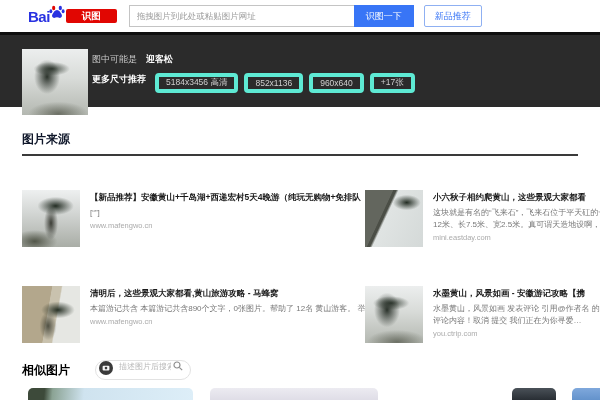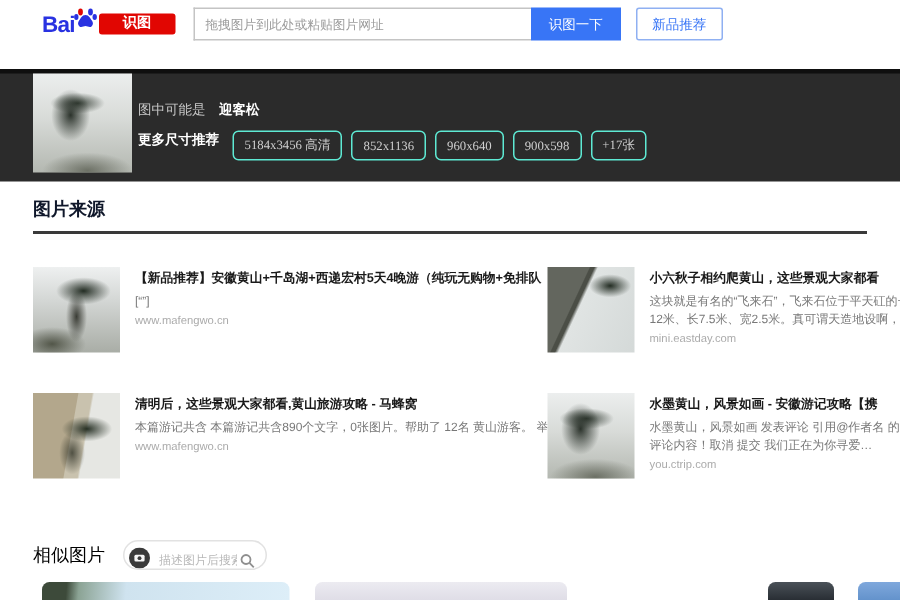--- a/index.html
+++ b/index.html
@@ -12,26 +12,26 @@
   .header{position:absolute;top:0;left:0;right:0;height:32px;display:flex;align-items:center;padding-left:28px;box-sizing:border-box;background:#fff;}
   .logo{display:flex;align-items:center;margin-right:12px;cursor:pointer;}
   .logo-bai{color:#2932E1;font-weight:bold;font-size:15px;letter-spacing:-0.5px;}
   .paw{margin:0 1px 4px -1px;}
   .logo-badge{background:#E10602;color:#fff;font-size:9.5px;font-weight:bold;padding:2px 16px;border-radius:2px;line-height:10px;}
   .url-input{width:210px;height:20px;border:1px solid #c4c4c4;border-right:none;font-size:8.5px;padding:0 7px;color:#333;outline:none;}
   .url-input::placeholder{color:#9b9b9b;}
   .btn-submit{width:60px;height:22px;background:#3875F6;color:#fff;border:none;font-size:9px;cursor:pointer;font-family:inherit;}
   .btn-upload{margin-left:10px;width:58px;height:22px;background:#fff;color:#3875F6;border:1px solid #8FB0F2;border-radius:2px;font-size:9px;cursor:pointer;font-family:inherit;}
   
-  .banner{position:absolute;top:46px;left:0;right:0;height:72px;background:#2B2B2B;border-top:3px solid #0f0f0f;box-sizing:content-box;}
+  .banner{position:absolute;top:32px;left:0;right:0;height:72px;background:#2B2B2B;border-top:3px solid #0f0f0f;box-sizing:content-box;}
   .banner-row1{position:absolute;left:92px;top:18px;font-size:9px;color:#c9c9c9;}
   .guess-link{color:#fff;font-weight:bold;margin-left:9px;cursor:pointer;}
   .banner-row2{position:absolute;left:92px;top:38px;display:flex;align-items:flex-start;}
   .sizes-label{font-size:9px;color:#fff;font-weight:bold;margin-right:9px;}
-  .size-btn{height:20px;padding:0 7px;margin-right:6px;background:transparent;border:1px solid #5eead4;border-radius:4px;color:#cfcfcf;font-size:8.5px;cursor:pointer;font-family:Liberation Serif, serif;}
+  .size-btn{height:20px;padding:0 7px;margin-right:6px;background:transparent;border:4px solid #5eead4;border-radius:4px;color:#cfcfcf;font-size:8.5px;cursor:pointer;font-family:Liberation Sans, sans-serif;}
   .query-thumb{position:absolute;left:22px;top:49px;width:66px;height:66px;z-index:3;cursor:pointer;}
   
   .ph{background-color:#cfd2cd;}
   .ph-q,.ph-4{background:
     radial-gradient(ellipse 18px 24px at 38% 42%, rgba(28,36,28,.92), rgba(28,36,28,0) 72%),
     radial-gradient(ellipse 26px 10px at 45% 30%, rgba(30,40,30,.85), rgba(30,40,30,0) 70%),
     radial-gradient(ellipse 40px 16px at 55% 98%, rgba(96,100,88,.85), rgba(96,100,88,0) 75%),
     linear-gradient(180deg,#eceeee 0%,#d8dbd8 45%,#b4b8b1 100%);}
   .ph-1{background:
     radial-gradient(ellipse 26px 13px at 58% 28%, rgba(25,35,25,.95), rgba(25,35,25,0) 70%),
@@ -42,30 +42,30 @@
     radial-gradient(ellipse 20px 11px at 72% 22%, rgba(25,35,25,.95), rgba(25,35,25,0) 70%),
     linear-gradient(115deg,#63665e 0 33%,#4b4e46 34% 37%,#e0e4e3 40%,#d4d9d8 100%);}
   .ph-3{background:
     radial-gradient(ellipse 24px 12px at 62% 42%, rgba(30,40,28,.95), rgba(30,40,28,0) 70%),
     radial-gradient(ellipse 12px 20px at 45% 70%, rgba(50,52,40,.8), rgba(50,52,40,0) 72%),
     linear-gradient(100deg,#b3a78c 0 44%,#c9c2ae 45% 58%,#e6e7e3 60%);}
   
   .src-title{position:absolute;left:22px;top:131px;font-size:12px;font-weight:bold;color:#0f172a;}
   .src-divider{position:absolute;left:22px;right:22px;top:154px;border-top:2px solid #3a3a3a;}
   .results{position:absolute;left:22px;top:178px;display:grid;grid-template-columns:343px 262px;row-gap:27px;}
-  .result{display:flex;height:57px;}
+  .result{display:flex;height:57px;margin-top:12px;}
   .r-thumb{width:58px;height:57px;flex:none;margin-right:10px;cursor:pointer;}
   .r-body{flex:1;min-width:0;padding-top:2px;}
   .r-title{font-size:8.5px;font-weight:bold;color:#1a1a1a;white-space:nowrap;overflow:hidden;cursor:pointer;line-height:11px;margin-bottom:4px;}
   .r-snip{font-size:8px;color:#787878;white-space:nowrap;overflow:hidden;line-height:12px;}
   .r-url{font-size:7.5px;color:#ababab;line-height:12px;margin-top:1px;}
   
   .similar{position:absolute;left:22px;top:360px;display:flex;align-items:center;}
-  .sim-title{font-size:12px;font-weight:normal;color:#000;margin-right:12px;}
-  .sim-search{width:96px;height:20px;border:1px solid #e2e2e2;border-radius:11px;display:flex;align-items:flex-end;padding:0 7px 0 3px;box-sizing:border-box;background:#fff;}
+  .sim-title{font-size:12px;font-weight:bold;color:#000;margin-right:25px;}
+  .sim-search{width:96px;height:20px;border:1px solid #e2e2e2;border-radius:11px;display:flex;align-items:flex-start;padding:0 7px 0 3px;box-sizing:border-box;background:#fff;}
   .sim-input{flex:1;min-width:0;border:none;outline:none;font-size:8px;color:#333;margin-left:4px;font-family:inherit;background:transparent;}
   .sim-input::placeholder{color:#b8b8b8;}
   .sim-thumbs{position:absolute;left:0;right:0;top:388px;height:12px;}
   .st{position:absolute;top:0;height:14px;border-radius:5px 5px 0 0;cursor:pointer;}
   .st-1{left:28px;width:165px;background:linear-gradient(95deg,#3d4a3a 0 10%,#8ba394 15%,#cfe3ef 34%,#ddeef8 100%);}
   .st-2{left:210px;width:168px;background:linear-gradient(180deg,#ecebf1,#dddbe5);}
   .st-3{left:512px;width:44px;background:linear-gradient(180deg,#4a5158,#23282e);}
   .st-4{left:572px;width:40px;background:linear-gradient(180deg,#7fa8dc,#5f8fc9);}
 </style>
 </head>
@@ -92,21 +92,20 @@
 
 <div class="banner">
   <div class="banner-row1">
     <span>图中可能是</span><span class="guess-link">迎客松</span>
   </div>
   <div class="banner-row2">
     <span class="sizes-label">更多尺寸推荐</span>
     <button class="size-btn">5184x3456  高清</button>
     <button class="size-btn">852x1136</button>
     <button class="size-btn">960x640</button>
-    <button class="size-btn">900x598</button>
     <button class="size-btn">+17张</button>
   </div>
 </div>
 <div class="query-thumb ph ph-q"></div>
 
 <div class="src-title">图片来源</div>
 <div class="src-divider"></div>
 
 <div class="results">
 

